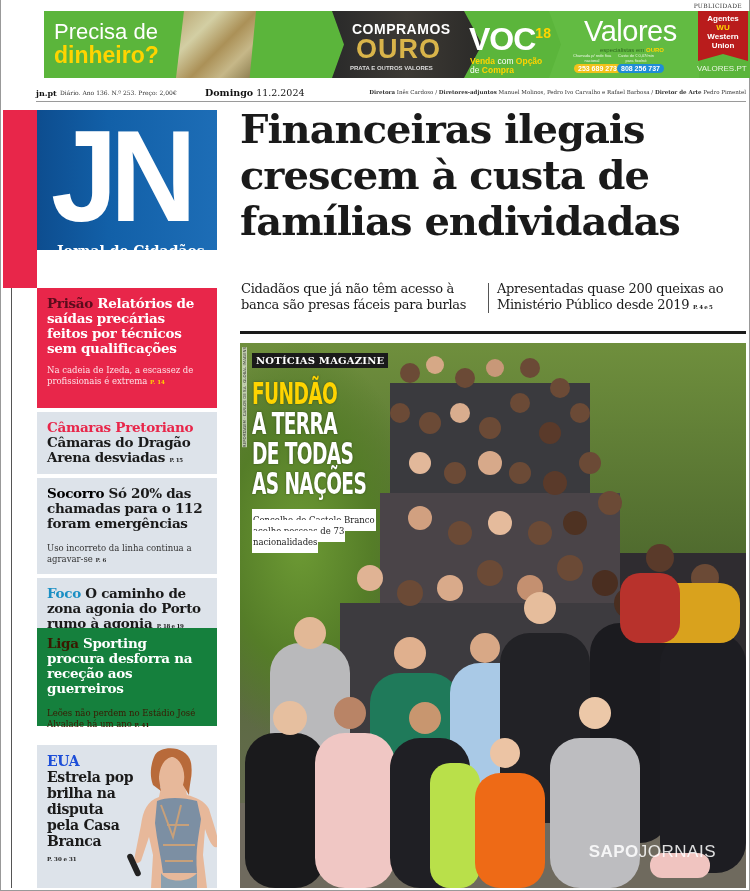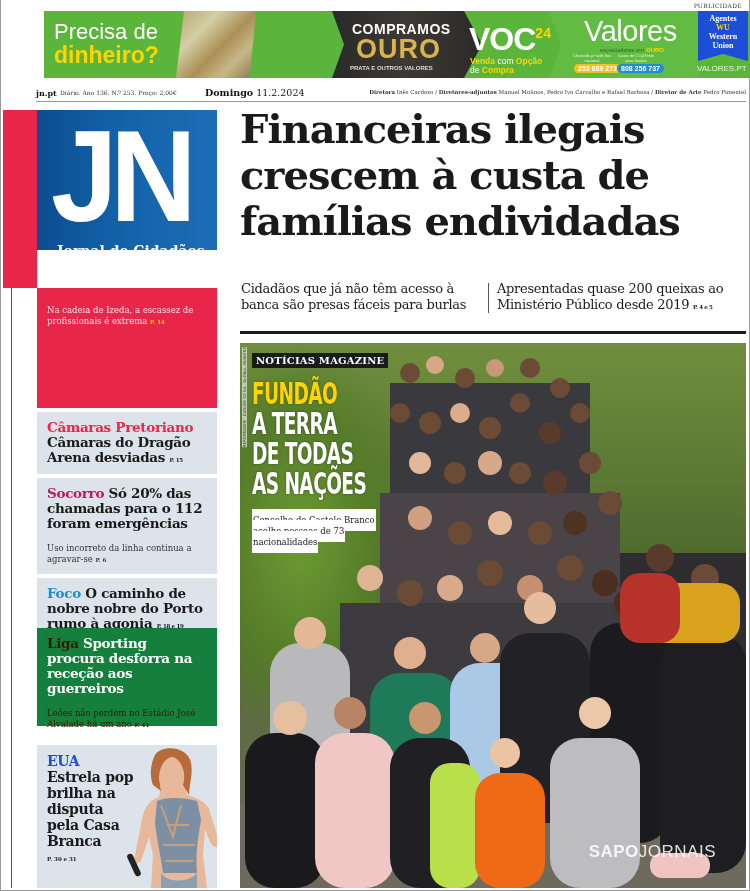--- a/index.html
+++ b/index.html
@@ -27,21 +27,21 @@
   .ad .voc-sub span { color: #fff; }
   .ad .valores-seg { position: absolute; left: 505px; top: 0; width: 150px; height: 67px; background: #62bb42; clip-path: polygon(0 0,100% 0,100% 100%,0 100%,8% 50%); }
   .ad .valores { position: absolute; left: 540px; top: 4px; font-family: "Liberation Sans", sans-serif; font-size: 29px; color: #fff; letter-spacing: -.5px; }
   .ad .especial { position: absolute; left: 556px; top: 36px; font-family: "Liberation Sans", sans-serif; font-size: 6px; color: #2f6b1f; }
   .ad .especial b { color: #ffd400; }
   .ad .tiny { position: absolute; top: 43px; font-family: "Liberation Sans", sans-serif; font-size: 4px; color: #e9f7e2; width: 40px; text-align: center; line-height: 4.5px; }
   .ad .pill { position: absolute; top: 53px; height: 9px; border-radius: 5px; font-family: "Liberation Sans", sans-serif; font-weight: bold; font-size: 7px; line-height: 9px; padding: 0 4px; }
   .ad .pill1 { left: 530px; background: #f2c21a; color: #fff; }
   .ad .pill2 { left: 573px; background: #1f8dd6; color: #fff; }
   .ad .valores-pt { position: absolute; left: 653px; top: 53px; font-family: "Liberation Sans", sans-serif; font-size: 8px; color: #e8f5e0; }
-  .ad .wu { position: absolute; left: 654px; top: 0; width: 50px; height: 50px; background: #1d4ed8; clip-path: polygon(0 0,100% 0,100% 100%,50% 86%,0 100%); text-align: center; font-family: Liberation Serif, serif; font-weight: bold; color: #fff; font-size: 8px; line-height: 9px; padding-top: 3px; }
+  .ad .wu { position: absolute; left: 654px; top: 0; width: 50px; height: 50px; background: #b91c1c; clip-path: polygon(0 0,100% 0,100% 100%,50% 86%,0 100%); text-align: center; font-family: Liberation Sans, sans-serif; font-weight: bold; color: #fff; font-size: 8px; line-height: 9px; padding-top: 3px; }
   .ad .wu .y { color: #ffd400; }
 
   
   .meta { position: absolute; left: 36px; top: 88px; width: 710px; height: 14px; font-family: "DejaVu Serif", serif; font-size: 6px; color: #333; border-bottom: 1px solid #9a9a9a; }
   .meta .site { position: absolute; left: 0; top: 0; font-weight: bold; font-size: 8px; color: #111; }
   .meta .issue { position: absolute; left: 24px; top: 1px; }
   .meta .date { position: absolute; left: 169px; top: -1px; font-size: 9.5px; color: #111; }
   .meta .date b { font-weight: bold; }
   .meta .staff { position: absolute; right: 0; top: 1px; font-size: 5.5px; }
   .meta .staff b { font-weight: bold; }
@@ -60,21 +60,21 @@
 
   .s1 { top: 288px; height: 120px; background: #e8264a; color: #fff; padding-top: 8px; }
   .s1 .kick { color: #5b0c1c; }
   .s1 .sub { color: #fde0e6; }
   .s1 .pg { color: #ffd400; }
 
   .s2 { top: 412px; height: 62px; background: #dde3ea; color: #1a1a1a; }
   .s2 .kick { color: #e8264a; }
 
   .s3 { top: 478px; height: 96px; background: #dde3ea; }
-  .s3 .kick { color: #be185d; }
+  .s3 .kick { color: #000000; }
   .s3 .sub { color: #333; margin-top: 12px; }
 
   .s4 { top: 578px; height: 62px; background: #dde3ea; }
   .s4 .kick { color: #1a8fc4; }
 
   .s5 { top: 628px; height: 98px; background: #15803d; color: #fff; }
   .s5 .kick { color: #3a1800; }
   .s5 .sub { color: #3a1800; margin-top: 12px; }
 
   .s6 { top: 745px; height: 143px; background: #dde3ea; overflow: hidden; }
@@ -119,21 +119,21 @@
 <div class="ad">
   <div class="seg1">
     <div class="precisa">Precisa de</div>
     <div class="dinheiro">dinheiro?</div>
   </div>
   <div class="money"></div>
   <div class="ouro-seg"></div>
   <div class="compramos">COMPRAMOS</div>
   <div class="ouro">OURO</div>
   <div class="prata">PRATA E OUTROS VALORES</div>
-  <div class="voc"><span>VOC</span><sup>24</sup></div>
+  <div class="voc"><span>VOC</span><sup>18</sup></div>
   <div class="voc-sub">
     <div><b>Venda</b><span> com </span><b>Opção</b></div>
     <div><span>de </span><b>Compra</b></div>
   </div>
   <div class="valores-seg"></div>
   <div class="valores">Valores</div>
   <div class="especial"><span>especialistas em </span><b>OURO</b></div>
   <div class="tiny" style="left:528px">Chamada p/ rede fixa nacional</div>
   <div class="tiny" style="left:572px">Custo de € 0,07/min para fixo/nó</div>
   <div class="pill pill1">253 689 273</div>
@@ -159,34 +159,35 @@
 <div class="red-strip"></div>
 <div class="logo">
   <div class="jn">JN</div>
   <div class="name">Jornal de Cidadãos</div>
   <div class="founded">Fundado em 1888</div>
 </div>
 
 <div class="sb-line"></div>
 
 <div class="story s1">
+  <div class="h"><span class="kick">Prisão</span> <span>Relatórios de saídas precárias feitos por técnicos sem qualificações</span></div>
   <div class="sub"><span>Na cadeia de Izeda, a escassez de profissionais é extrema</span> <span class="pg">P. 14</span></div>
 </div>
 
 <div class="story s2">
   <div class="h"><span class="kick">Câmaras Pretoriano</span> <span>Câmaras do Dragão Arena desviadas</span> <span class="pg">P. 15</span></div>
 </div>
 
 <div class="story s3">
   <div class="h"><span class="kick">Socorro</span> <span>Só 20% das chamadas para o 112 foram emergências</span></div>
   <div class="sub"><span>Uso incorreto da linha continua a agravar-se</span> <span class="pg">P. 6</span></div>
 </div>
 
 <div class="story s4">
-  <div class="h"><span class="kick">Foco</span> <span>O caminho de nobre nobre do Porto rumo à agonia</span> <span class="pg">P. 18 e 19</span></div>
+  <div class="h"><span class="kick">Foco</span> <span>O caminho de zona agonia do Porto rumo à agonia</span> <span class="pg">P. 18 e 19</span></div>
 </div>
 
 <div class="story s5">
   <div class="h"><span class="kick">Liga</span> <span>Sporting procura desforra na receção aos guerreiros</span></div>
   <div class="sub"><span>Leões não perdem no Estádio José Alvalade há um ano</span> <span class="pg">P. 41</span></div>
 </div>
 
 <div class="story s6">
   <svg class="singer" viewBox="0 0 110 143">
     <path d="M48 6 C38 6 34 18 36 28 C34 36 40 40 44 42 L42 52 C30 56 26 66 24 80 L18 110 C16 118 20 120 24 116 L32 92 L36 110 L34 143 L90 143 L86 110 L88 84 C92 96 96 104 100 102 C104 98 96 78 92 64 C88 56 78 52 70 50 L68 42 C74 38 76 30 74 22 C76 12 66 4 56 4 Z" fill="#e7b89a"></path>

